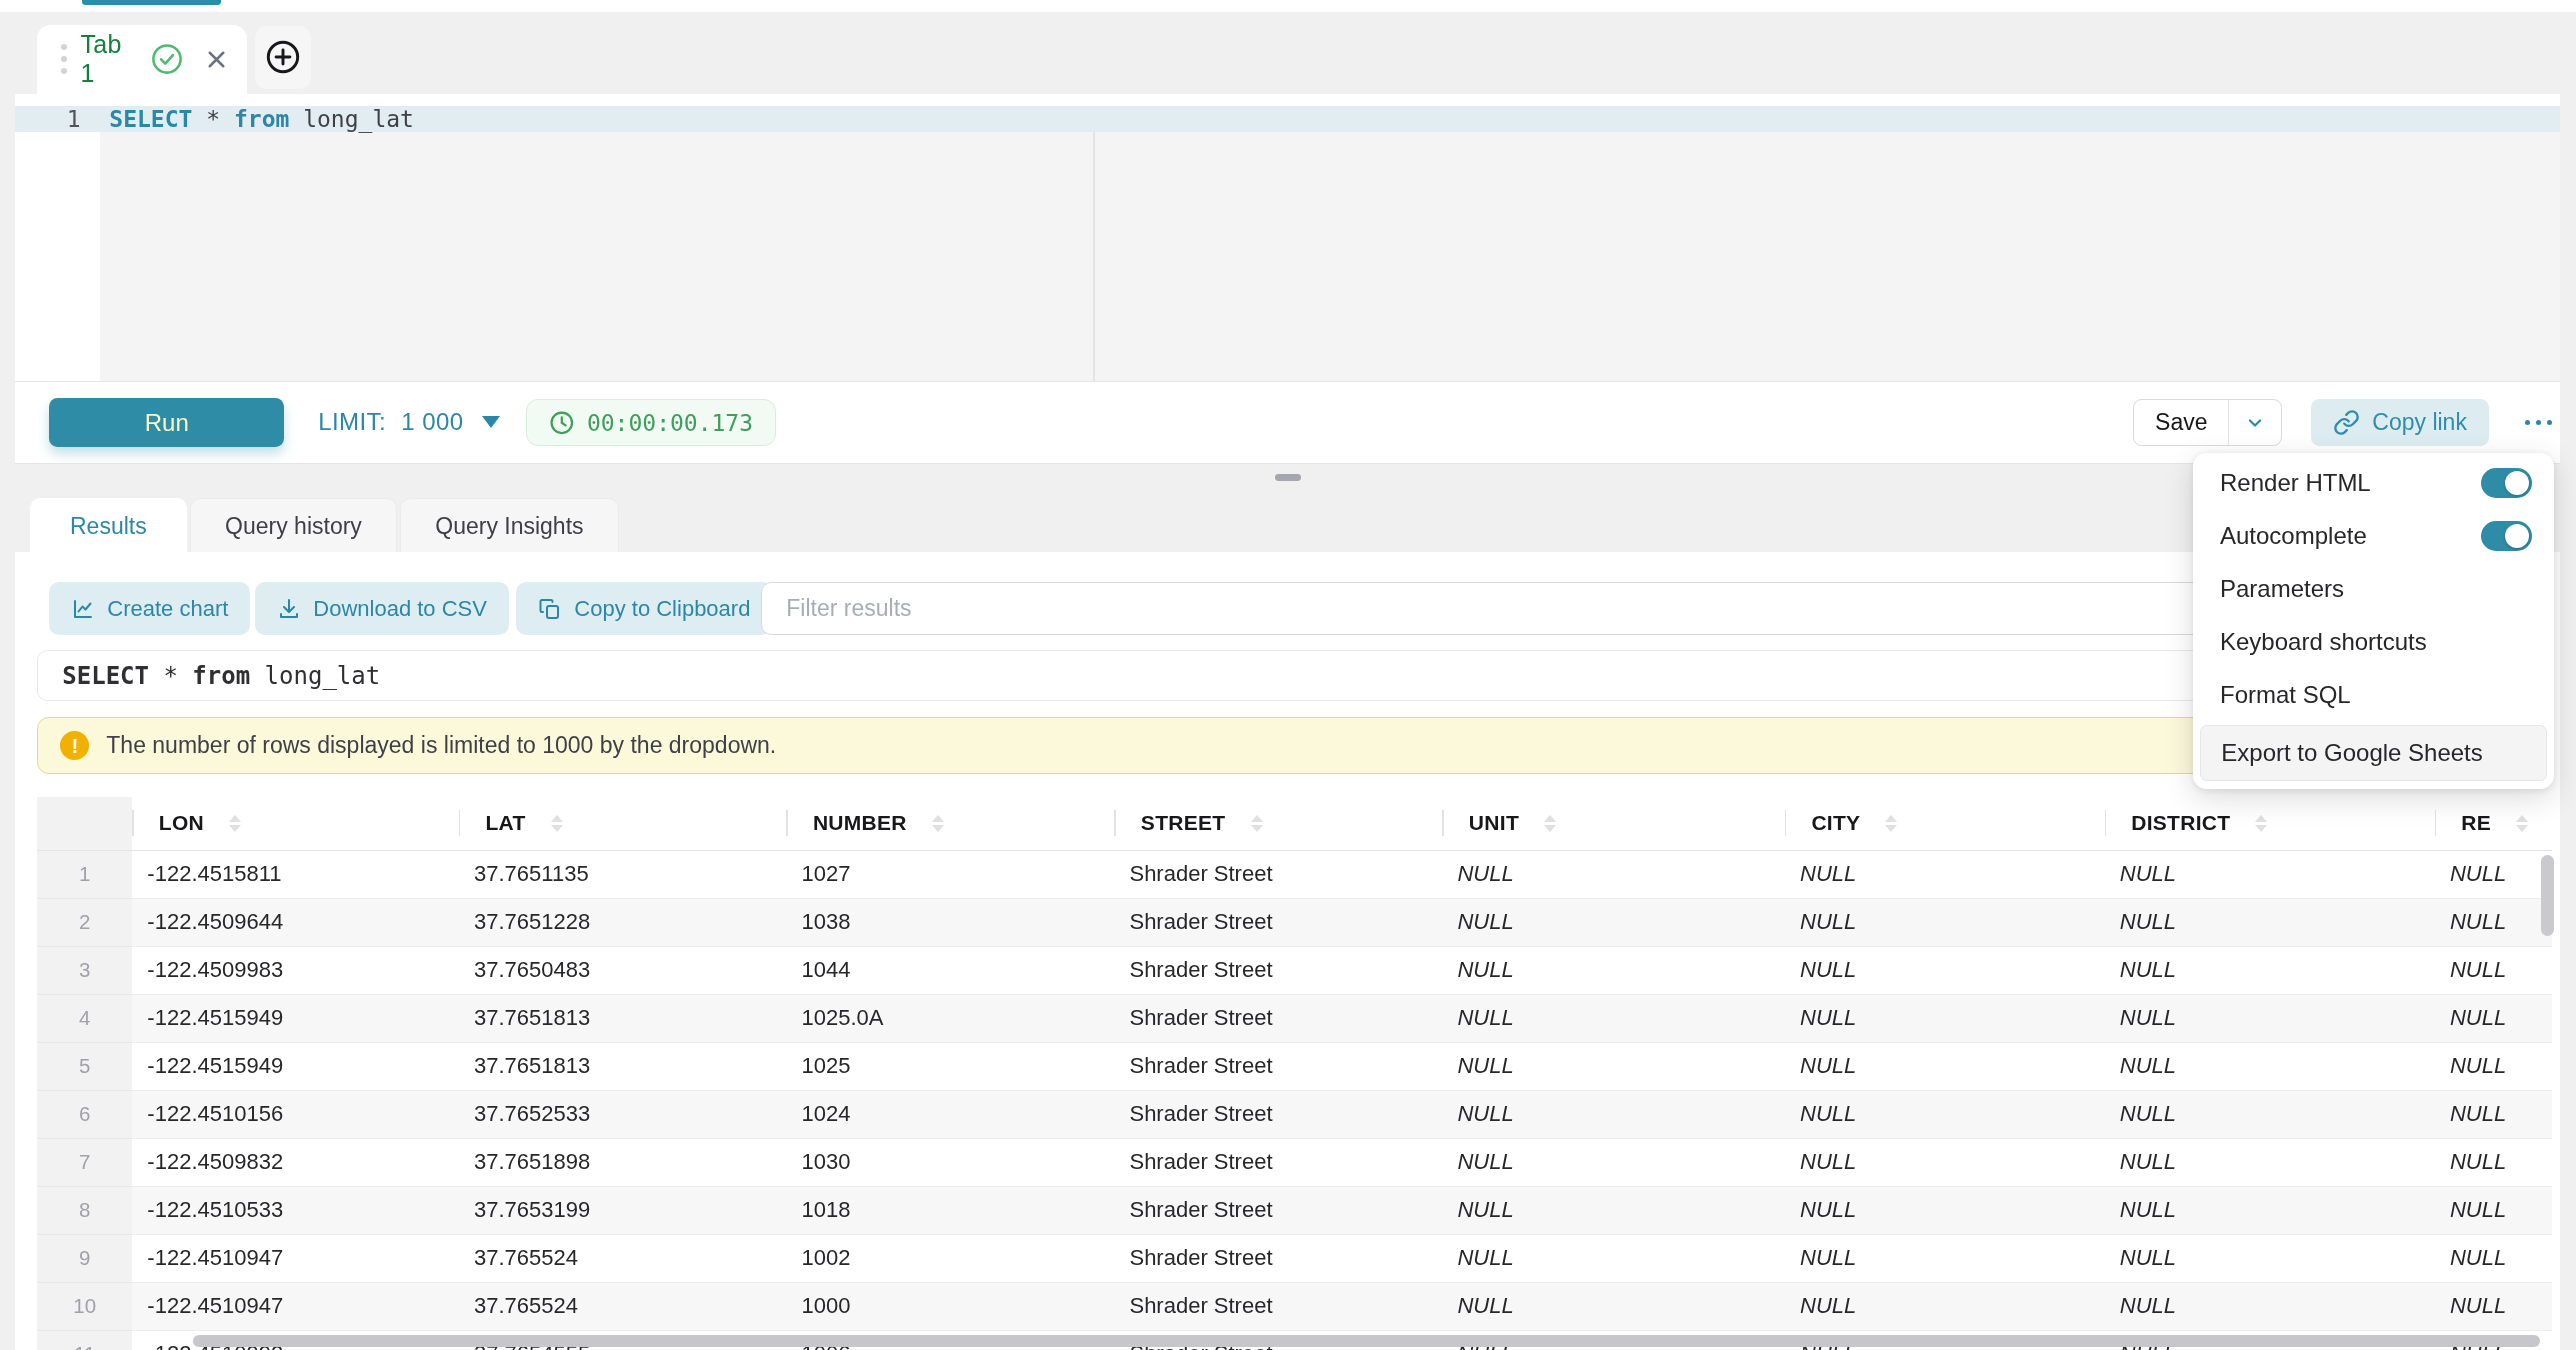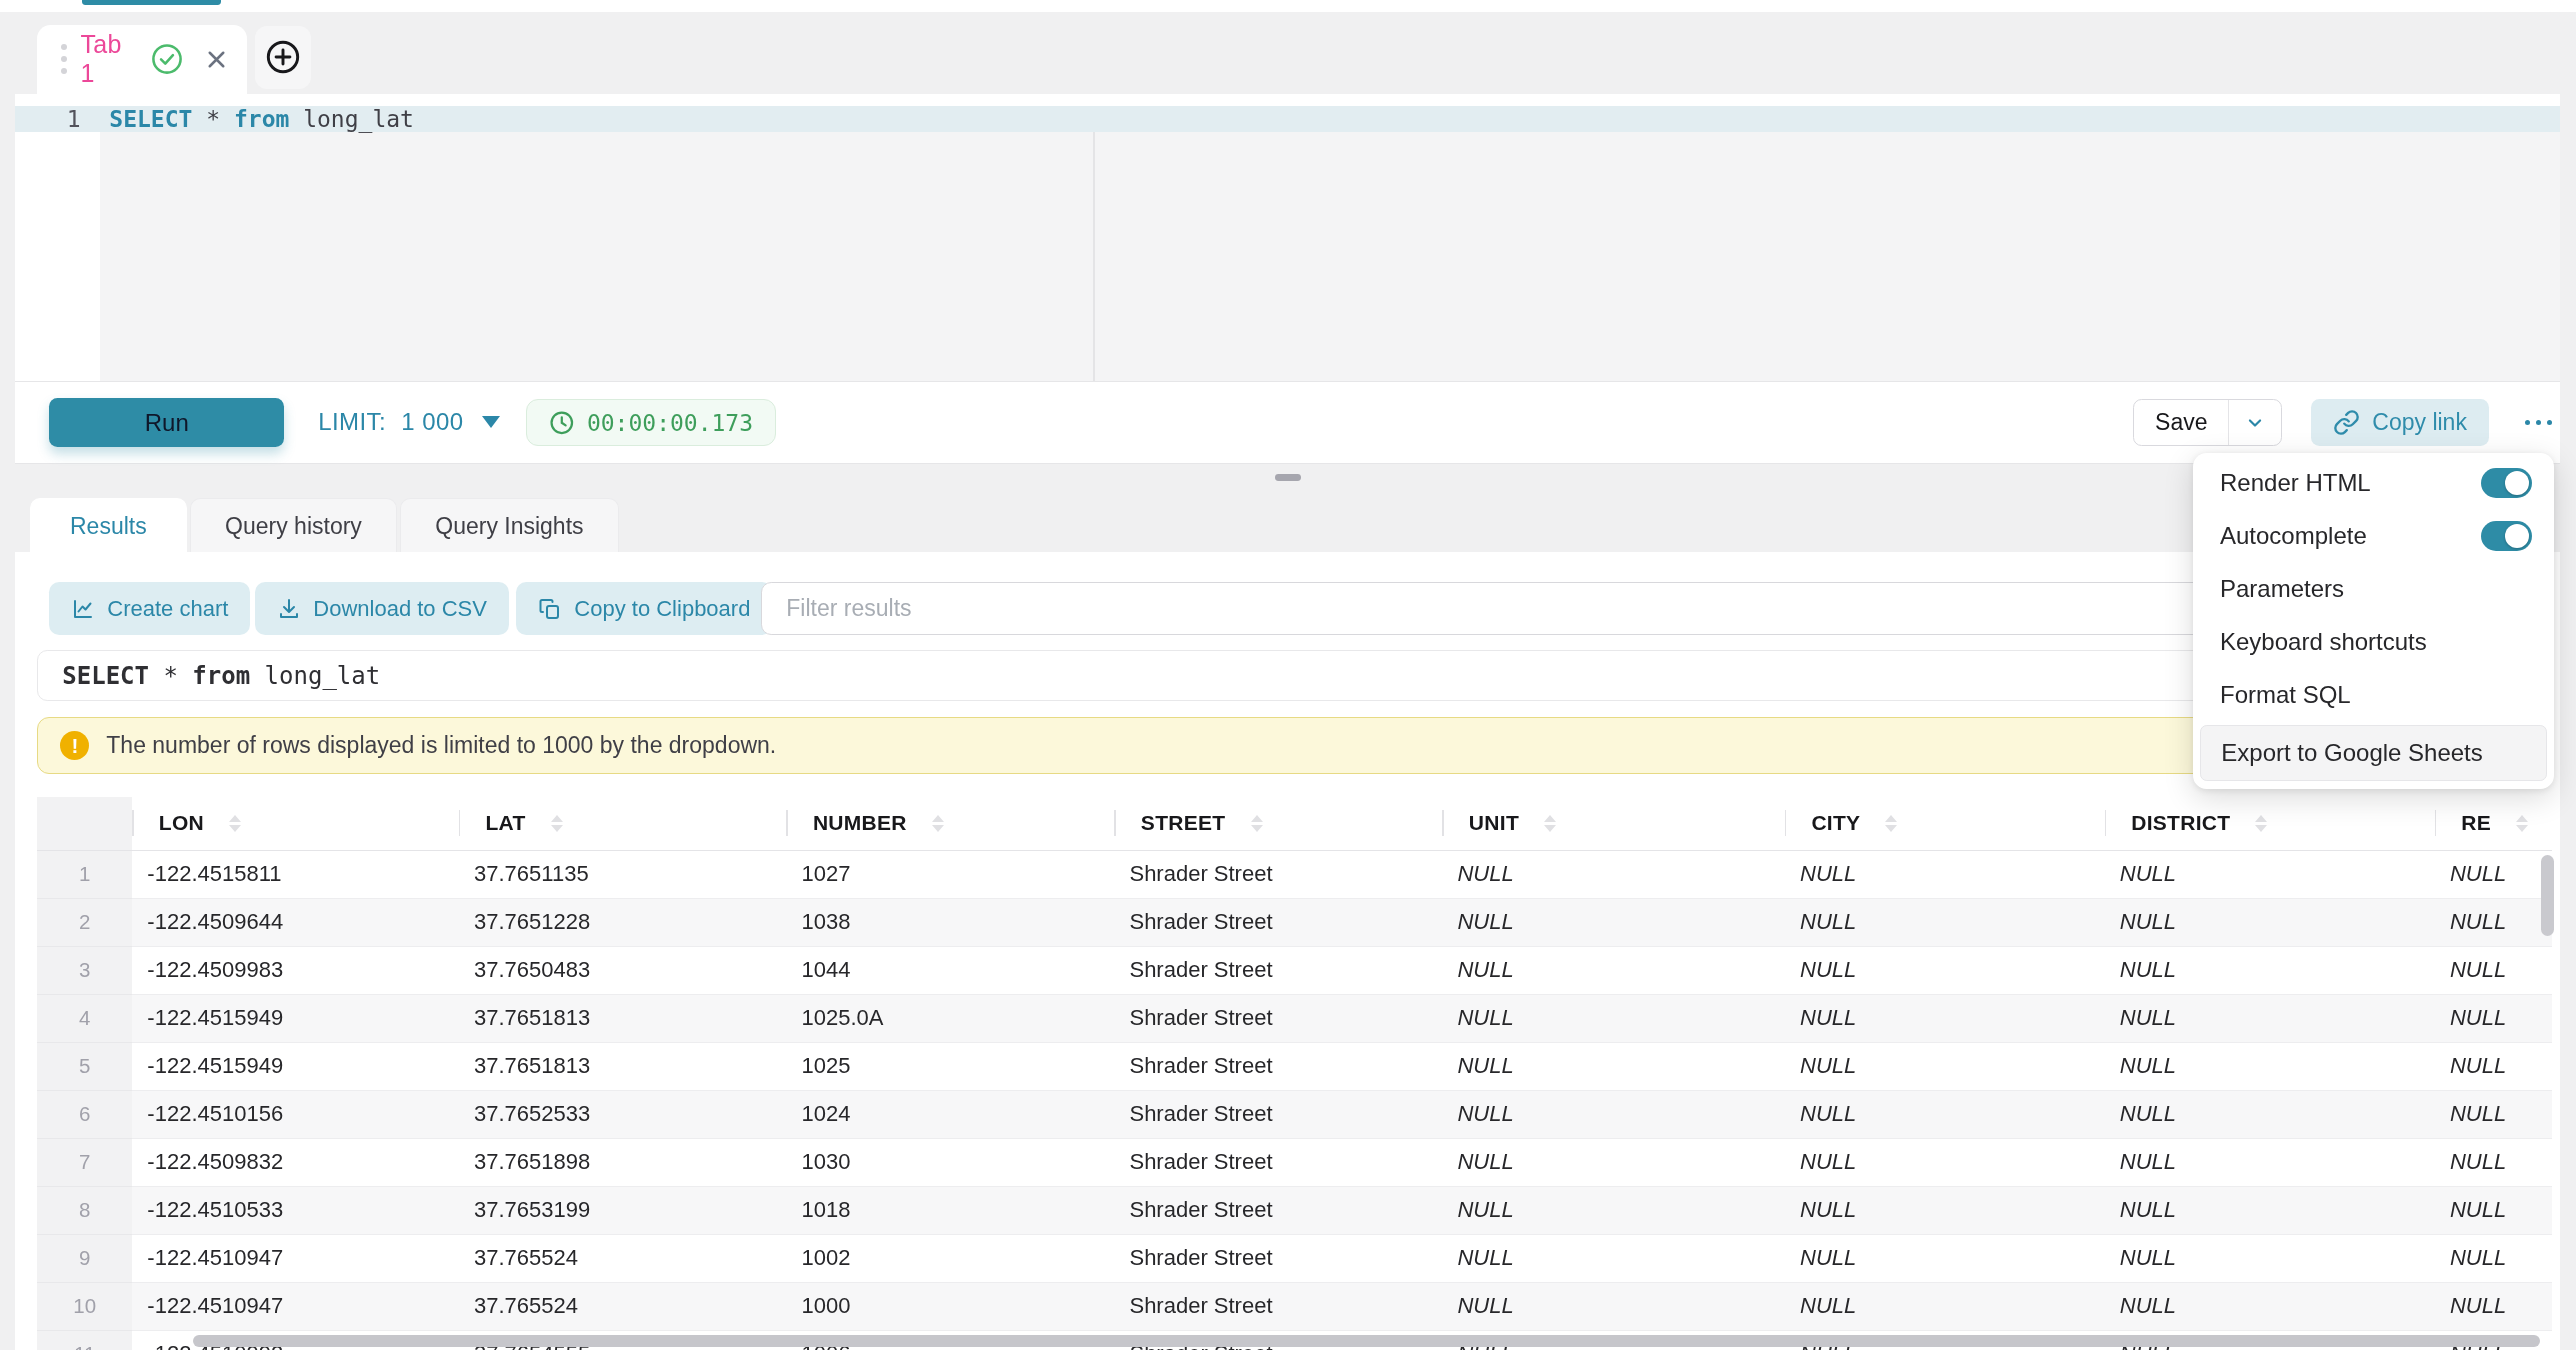--- a/index.html
+++ b/index.html
@@ -18,21 +18,21 @@
   .loading-accent { position:absolute; left:82px; top:0; width:139px; height:5.1px; background:#2e8ca6; border-radius:0 0 3.4px 3.4px; }
 
   .tabstrip { position:absolute; left:0; top:12px; width:2576px; height:82px; }
   .tab-active {
     position:absolute; left:37px; top:12.8px; width:210px; height:69px;
     background:#ffffff; border-radius:13.6px 13.6px 0 0;
     display:flex; align-items:center; padding:0 17px 0 24px; gap:13.6px;
   }
   .drag-dots { display:flex; flex-direction:column; gap:6px; }
   .drag-dots i { width:6px; height:6px; border-radius:50%; background:#d4d4d8; }
-  .tab-label { color:#ec4899; font-size:25px; font-weight:500; letter-spacing:0.2px; }
+  .tab-label { color:#15803d; font-size:25px; font-weight:500; letter-spacing:0.2px; }
   .tab-close { margin-left:5.1px; cursor:pointer; display:flex; }
   .tab-add {
     position:absolute; left:255px; top:13.6px; width:56px; height:63px;
     background:#f6f6f7; border-radius:12px;
     display:flex; align-items:center; justify-content:center;
   }
 
   
   .editor { position:absolute; left:15.3px; top:94px; width:2545px; height:287px; background:#ffffff; }
   .active-line { position:absolute; left:0; top:12px; width:100%; height:26.4px; background:#e2edf1; }
@@ -40,21 +40,21 @@
   .editor-divider { position:absolute; left:1078px; top:38px; bottom:0; width:1.7px; background:#e4e4e6; }
   .line-number { position:absolute; left:44px; top:12px; width:29px; height:26.4px; text-align:center;
     font-size:23px; line-height:26.4px; color:#52525b; }
   .code-line { position:absolute; left:94px; top:12px; height:26.4px; line-height:26.4px; font-size:23px; color:#3f3f46; white-space:pre; }
   .kw { color:#2b87a8; font-weight:bold; }
 
   
   .runbar { position:absolute; left:15.3px; top:381px; width:2545px; height:83px; background:#ffffff;
     border-top:1.7px solid #e6e6e8; border-bottom:1.7px solid #e6e6e8; }
   .run-btn { position:absolute; left:34px; top:16px; width:235px; height:49px;
-    background:#2e8ca6; color:#0f172a; font-size:24px; border:none; border-radius:8.5px;
+    background:#2e8ca6; color:#fef9c3; font-size:24px; border:none; border-radius:8.5px;
     box-shadow:0 6.8px 12px rgba(46,140,166,.28); cursor:pointer; font-family:inherit; }
   .limit-group { position:absolute; left:303px; top:0; height:79px; display:flex; align-items:center; gap:15.3px; cursor:pointer; }
   .limit-label, .limit-value { color:#2b87a8; font-size:24px; font-weight:500; letter-spacing:0.4px; }
   .caret-down { width:0; height:0; border-left:9.4px solid transparent; border-right:9.4px solid transparent; border-top:12px solid #2b87a8; margin-left:3.4px; }
   .timer-badge { position:absolute; left:511px; top:17px; height:47px; padding:0 22px;
     background:#f2faf4; border:1.7px solid #daeddd; border-radius:12px;
     display:flex; align-items:center; gap:12px;justify-content:space-between; }
   .timer-text { color:#3e9e5b; font-size:23px; }
   .save-split { position:absolute; left:2118px; top:17px; height:47px; display:flex;
     background:#ffffff; border:1.7px solid #d9d9de; border-radius:8.5px; overflow:hidden; }

